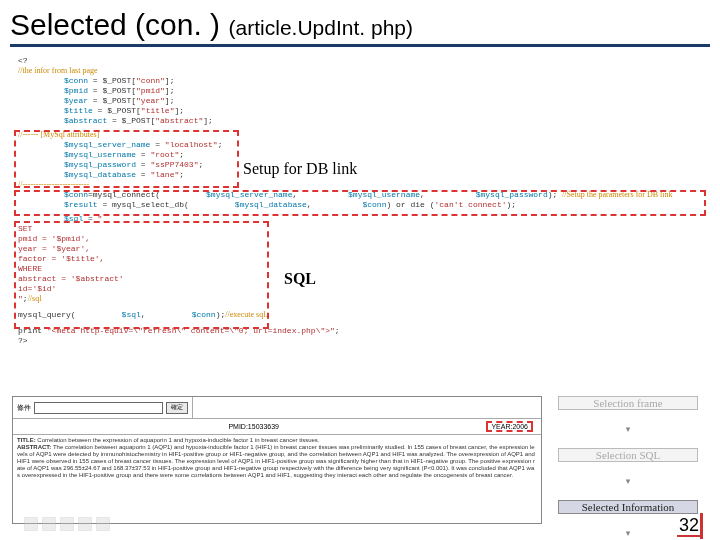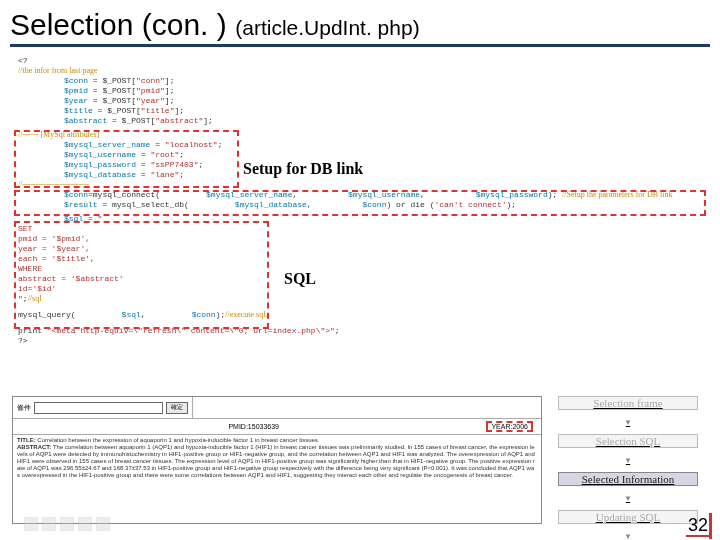--- a/index.html
+++ b/index.html
@@ -30,66 +30,66 @@
     position: absolute;
   }
   #box1 { left: 14px; top: 130px; width: 225px; height: 58px; }
   #box2 { left: 14px; top: 190px; width: 692px; height: 26px; }
   #box3 { left: 14px; top: 221px; width: 255px; height: 108px; }
   .annot {
     position: absolute;
     font-family: "Times New Roman", serif;
     font-size: 16px; color: #000;
   }
-  #annot1 { left: 243px; top: 160px; font-weight: bold; }
+  #annot1 { left: 243px; top: 160px; }
   #annot2 { left: 284px; top: 270px; font-weight: bold; }
   .form-mock {
     position: absolute; left: 12px; top: 396px; width: 530px; height: 128px;
     border: 1px solid #888; background: #fff;
     font-size: 7px;
   }
   .form-row1 { display:flex; border-bottom:1px solid #aaa; height:22px; }
   .form-cell { border-right:1px solid #aaa; padding:2px 4px; display:flex; align-items:center; gap:3px; flex:1; }
   .form-cell:last-child { border-right:none; }
   .mini-input { border:1px solid #666; height:12px; flex:1; font-size:6px; padding:0 2px; display:flex; align-items:center; }
   .mini-btn { border:1px solid #666; background:#e9e9e9; padding:0 4px; height:12px; font-size:6px; display:flex; align-items:center; }
   .form-row2 { display:flex; justify-content:space-between; padding:3px 8px; height:16px; align-items:center; border-bottom:1px solid #aaa;}
   .form-body { padding:2px 4px; font-size:6px; line-height:7px; color:#333; word-break:break-all; }
   .year-box { border:2px dashed #d33; padding:0 3px; }
   .panel-right {
     position: absolute; right: 22px; top: 396px; width: 140px; height: 123px;
-    display:flex; flex-direction:column; gap:9px;
-    font-family: "Times New Roman", serif; font-size:11px;text-decoration:underline;
+    display:flex; flex-direction:column; gap:16px;
+    font-family: "Times New Roman", serif; font-size:11px;
   }
   .panel-item { height:20px; background:#eee; border:1px solid #bbb; display:flex; align-items:center; justify-content:center; }
   .panel-item.dim { color:#aaa; background:#f4f4f4; }
   .panel-item.sel { background:#d5d8e4; color:#222; border-color:#888; }
   .panel-item.record { color:#1a4acc; background:#e4e9f6; border-color:#7a90c8;padding-left:47px; }
   .arrow { text-align:center; font-size:9px; color:#888; line-height:6px; }
   .page-num {
-    position:absolute; right:12px; bottom:4px;
+    position:absolute; right:21px; bottom:4px;
     font-size:18px; color:#000;
   }
   .page-num::after{
     content:""; position:absolute; left:-2px; right:-2px; bottom:-1px; height:2px; background:#c33;
   }
   .page-num::before{
     content:""; position:absolute; right:-4px; top:-2px; bottom:-3px; width:3px; background:#c33;
   }
   .footer-dim{
     position:absolute; left:24px; bottom:8px; width:140px; height:16px;
     display:flex; gap:4px; align-items:center; opacity:0.35;
   }
   .footer-dim .sq{ width:14px; height:14px; background:#ccc; border:1px solid #bbb;}
 </style>
 </head>
 <body>
 
 <div class="title-bar">
-  <span class="title-main">Selection (con. )</span>
+  <span class="title-main">Selected (con. )</span>
   <span class="title-sub">(article.UpdInt. php)</span>
 </div>
 
 <div class="code-area">
 <div><span>&lt;?</span></div>
 <div><span class="c-comment">//the infor from last page</span></div>
 <div><span class="c-var">$conn</span><span> = $_POST[</span><span class="c-str">"conn"</span><span>];</span></div>
 <div><span class="c-var">$pmid</span><span> = $_POST[</span><span class="c-str">"pmid"</span><span>];</span></div>
 <div><span class="c-var">$year</span><span> = $_POST[</span><span class="c-str">"year"</span><span>];</span></div>
 <div><span class="c-var">$title</span><span> = $_POST[</span><span class="c-str">"title"</span><span>];</span></div>
@@ -101,21 +101,21 @@
 <div><span class="c-var">$mysql_password</span><span>    = </span><span class="c-str">"ssPP7403"</span><span>;</span></div>
 <div><span class="c-var">$mysql_database</span><span>    = </span><span class="c-str">"lane"</span><span>;</span></div>
 <div><span class="c-comment">//-------------------------</span></div>
 <div><span class="c-var">$conn</span><span>=mysql_connect(</span><span class="c-var">$mysql_server_name</span><span>, </span><span class="c-var">$mysql_username</span><span>, </span><span class="c-var">$mysql_password</span><span>); </span><span class="c-comment">//Setup the parameters for DB link</span></div>
 <div><span class="c-var">$result</span><span> = mysql_select_db(</span><span class="c-var">$mysql_database</span><span>, </span><span class="c-var">$conn</span><span>) or die (</span><span class="c-str">'can't connect'</span><span>);</span></div>
 <div style="height:4px"></div>
 <div><span class="c-var">$sql</span><span> = </span><span class="c-str">"</span></div>
 <div><span class="c-str">SET</span></div>
 <div><span class="c-str">pmid = '$pmid',</span></div>
 <div><span class="c-str">year = '$year',</span></div>
-<div><span class="c-str">each = '$title',</span></div>
+<div><span class="c-str">factor = '$title',</span></div>
 <div><span class="c-str">WHERE</span></div>
 <div><span class="c-str">abstract = '$abstract'</span></div>
 <div><span class="c-str">id='$id'</span></div>
 <div><span class="c-str">"</span><span>;</span><span class="c-comment">//sql</span></div>
 <div style="height:6px"></div>
 <div><span>mysql_query(</span><span class="c-var">$sql</span><span>,</span><span class="c-var">$conn</span><span>);</span><span class="c-comment">//execute sql.</span></div>
 <div style="height:6px"></div>
 <div><span>print </span><span class="c-str">"&lt;meta http-equiv=\"refresh\" content=\"0; url=index.php\"&gt;"</span><span>;</span></div>
 <div><span>?&gt;</span></div>
 </div>

